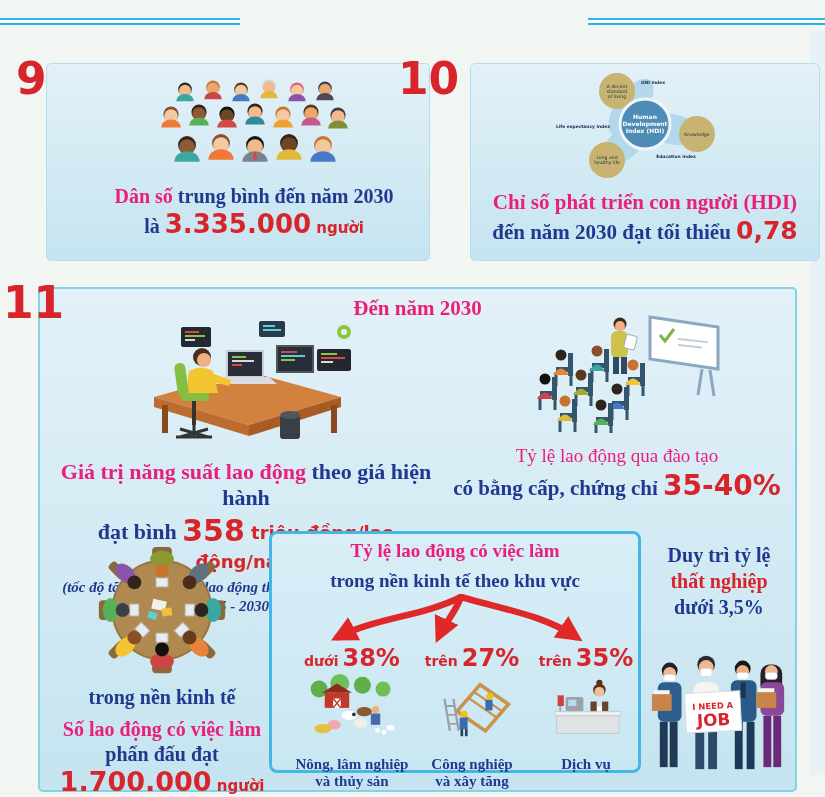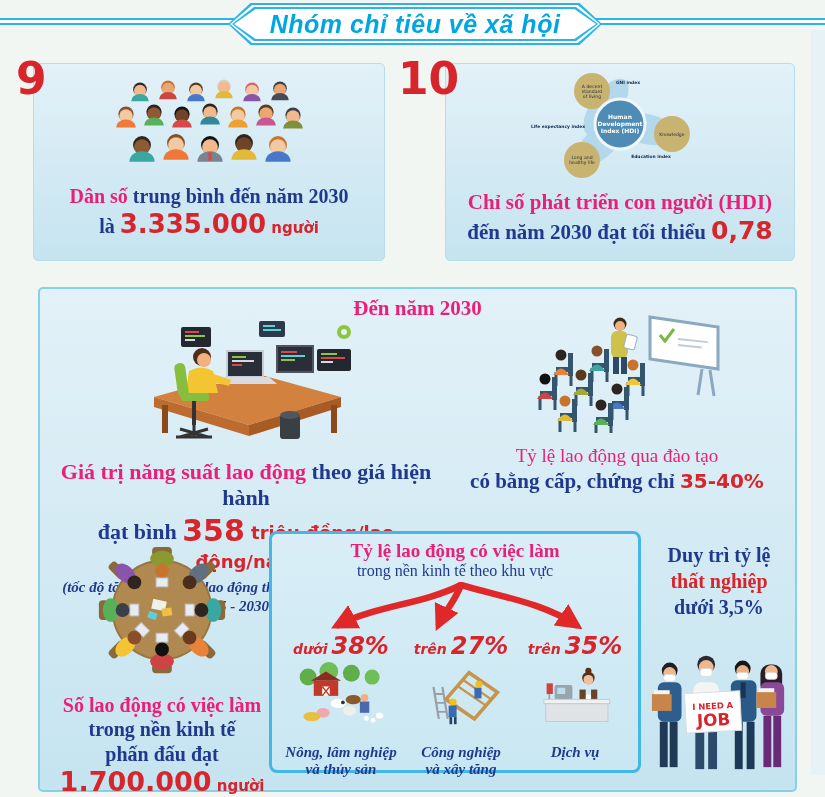--- a/index.html
+++ b/index.html
@@ -14,22 +14,22 @@
   .hex{position:absolute;clip-path:polygon(6% 0,94% 0,100% 50%,94% 100%,6% 100%,0 50%);}
   .h1{inset:0;background:#2ab4e8;}
   .h2{inset:2px;background:#ffffff;}
   .h3{inset:4px;background:#2ab4e8;}
   .h4{inset:6px;background:#ffffff;display:flex;align-items:center;justify-content:center;}
   .banner-text{font-family:"Liberation Sans",sans-serif;font-weight:bold;font-style:italic;
                font-size:25px;color:#00a6e2;letter-spacing:.5px;white-space:nowrap;}
   
   .card{position:absolute;border-radius:5px;background:linear-gradient(180deg,#e3f1f8 0%,#c5e4f0 100%);
         border:1px solid #b5ddeb;}
-  #card9{left:33px;top:63px;width:350px;height:196px;text-align:center;}
-  #card10{left:445px;top:63px;width:348px;height:196px;text-align:center;}
+  #card9{left:46px;top:63px;width:350px;height:196px;text-align:center;padding-left:32px;}
+  #card10{left:470px;top:63px;width:348px;height:196px;text-align:center;}
   #card11{left:38px;top:287px;width:755px;height:501px;border:2px solid #86d0ea;}
   .num{position:absolute;font-family:"DejaVu Sans",sans-serif;font-weight:900;font-size:44px;
        color:#d8252c;line-height:1;z-index:3;}
   #num9{left:16px;top:57px;}
   #num10{left:398px;top:57px;}
   #num11{left:3px;top:281px;}
   
   .mag{color:#ea1f79;}
   .navy{color:#20398f;}
   .red{color:#d8252c;}
@@ -45,57 +45,50 @@
   #prod{position:absolute;left:8px;top:16px;width:396px;text-align:center;}
   .p1{font-size:22px;font-weight:bold;line-height:1.2;margin-top:12px;}
   .p2{margin-top:1px;font-size:22px;font-weight:bold;}
   .p2 .v358{font-size:30px;font-weight:900;vertical-align:-2px;}
   .p2 .psuf{font-family:"DejaVu Sans",sans-serif;font-size:18px;font-weight:bold;color:#d8252c;}
   .pnote{width:372px;margin:4px auto 0;font-size:15px;font-weight:bold;font-style:italic;
          color:#20398f;line-height:1.25;}
   #train{position:absolute;left:406px;top:22px;width:342px;text-align:center;}
   .t1{font-size:19px;font-weight:normal;margin-top:12px;line-height:1.2;}
   .t2{font-size:21px;font-weight:bold;line-height:1.25;}
-  .t2 .v3540{font-family:"DejaVu Sans",sans-serif;font-weight:900;font-size:20px;color:#d8252c;}
+  .t2 .v3540{font-family:"DejaVu Sans",sans-serif;font-weight:900;font-size:28px;color:#d8252c;}
   #emp{position:absolute;left:14px;top:250px;width:216px;text-align:center;}
   .e-line{font-size:20px;font-weight:bold;line-height:1.22;}
   #sectors{position:absolute;left:229px;top:242px;width:372px;height:242px;border:3px solid #45b7e6;
            border-radius:8px;background:linear-gradient(180deg,#d9eef7,#c9e7f2);text-align:center;
            box-sizing:border-box;}
   .s1{margin-top:6px;font-size:19px;font-weight:bold;color:#ea1f79;line-height:1.15;}
-  .s2{font-size:16px;font-weight:normal;color:#20398f;line-height:1.15;}
-  .grid3{display:grid;grid-template-columns:128px 112px 116px;justify-items:center;padding:0 5px;font-style:italic;}
+  .s2{font-size:19px;font-weight:bold;color:#20398f;line-height:1.15;margin-top:8px;}
+  .grid3{display:grid;grid-template-columns:128px 112px 116px;justify-items:center;padding:0 16px;}
   .pct{display:flex;align-items:baseline;gap:4px;font-family:"DejaVu Sans",sans-serif;color:#d8252c;}
   .pct .q{font-size:14px;font-weight:bold;}
   .pct .v{font-size:24px;font-weight:900;}
   .lbl{font-size:15px;font-weight:bold;color:#20398f;line-height:1.15;}
   #unemp{position:absolute;left:606px;top:253px;width:146px;text-align:center;}
   .u-line{font-size:20px;font-weight:bold;line-height:1.3;}
   svg{display:block;margin:0 auto;}
   svg.inlinefix{display:inline-block;}
 </style>
 </head>
 <body>
 
 <div id="stage">
   <div class="rband"></div>
 
   <div class="hline" id="hl-left"></div>
   <div class="hline" id="hl-right"></div>
-  <div class="banner">
-    <div class="hex h1"></div>
-    <div class="hex h2"></div>
-    <div class="hex h3"></div>
-    <div class="hex h4">
-      <span class="banner-text">Nhóm chỉ tiêu về xã hội</span>
-    </div>
-  </div>
 
   <div class="num" id="num9">9</div>
   <div class="num" id="num10">10</div>
+  <div class="num" id="num11">11</div>
 
   <div class="card" id="card9">
     <svg width="215" height="100" viewBox="0 0 215 100" style="margin-top:12px">
       <g transform="translate(38,14) scale(.8)">
           <circle r="8.5" cy="-1" fill="#2e2420"></circle>
           <circle r="7.5" cy="1" fill="#f2b98c"></circle>
           <path d="M-11,14 a11,9 0 0 1 22,0 z" fill="#3aa8a0"></path>
         </g>
       <g transform="translate(66,12) scale(.8)">
           <circle r="8.5" cy="-1" fill="#c8742e"></circle>
@@ -380,22 +373,22 @@
           <ellipse cx="24" cy="72" rx="8" ry="12" fill="#58b058"></ellipse>
             <circle cx="36" cy="72" r="7" fill="#3a3f4a"></circle>
           <ellipse cx="39" cy="35" rx="12" ry="8" fill="#8a55a8" transform="rotate(45 39 35)"></ellipse>
             <circle cx="48" cy="44" r="7" fill="#2e2420"></circle>
           <ellipse cx="76" cy="20" rx="12" ry="8" fill="#8a9a30"></ellipse>
             <circle cx="76" cy="32" r="7" fill="#c8742e"></circle>
           <ellipse cx="113" cy="35" rx="12" ry="8" fill="#607080" transform="rotate(-45 113 35)"></ellipse>
             <circle cx="104" cy="44" r="7" fill="#4a2e1a"></circle>
         </g>
       </svg>
+      <div class="e-line navy">trong nền kinh tế</div>
       <div class="e-line mag" style="margin-top:8px">Số lao động có việc làm</div>
-      <div class="e-line navy">trong nền kinh tế</div>
       <div class="e-line navy">phấn đấu đạt</div>
       <div class="e-line"><span class="bigval" style="font-size:27px">1.700.000</span><span class="unit"> người</span></div>
     </div>
 
     <div id="sectors">
       <div class="s1">Tỷ lệ lao động có việc làm</div>
       <div class="s2">trong nền kinh tế theo khu vực</div>
       <svg width="344" height="50" viewBox="0 0 344 50" style="margin-top:2px">
         <defs>
           <marker id="ah" viewBox="0 0 10 10" refX="7" refY="5" markerWidth="4" markerHeight="4" orient="auto">

